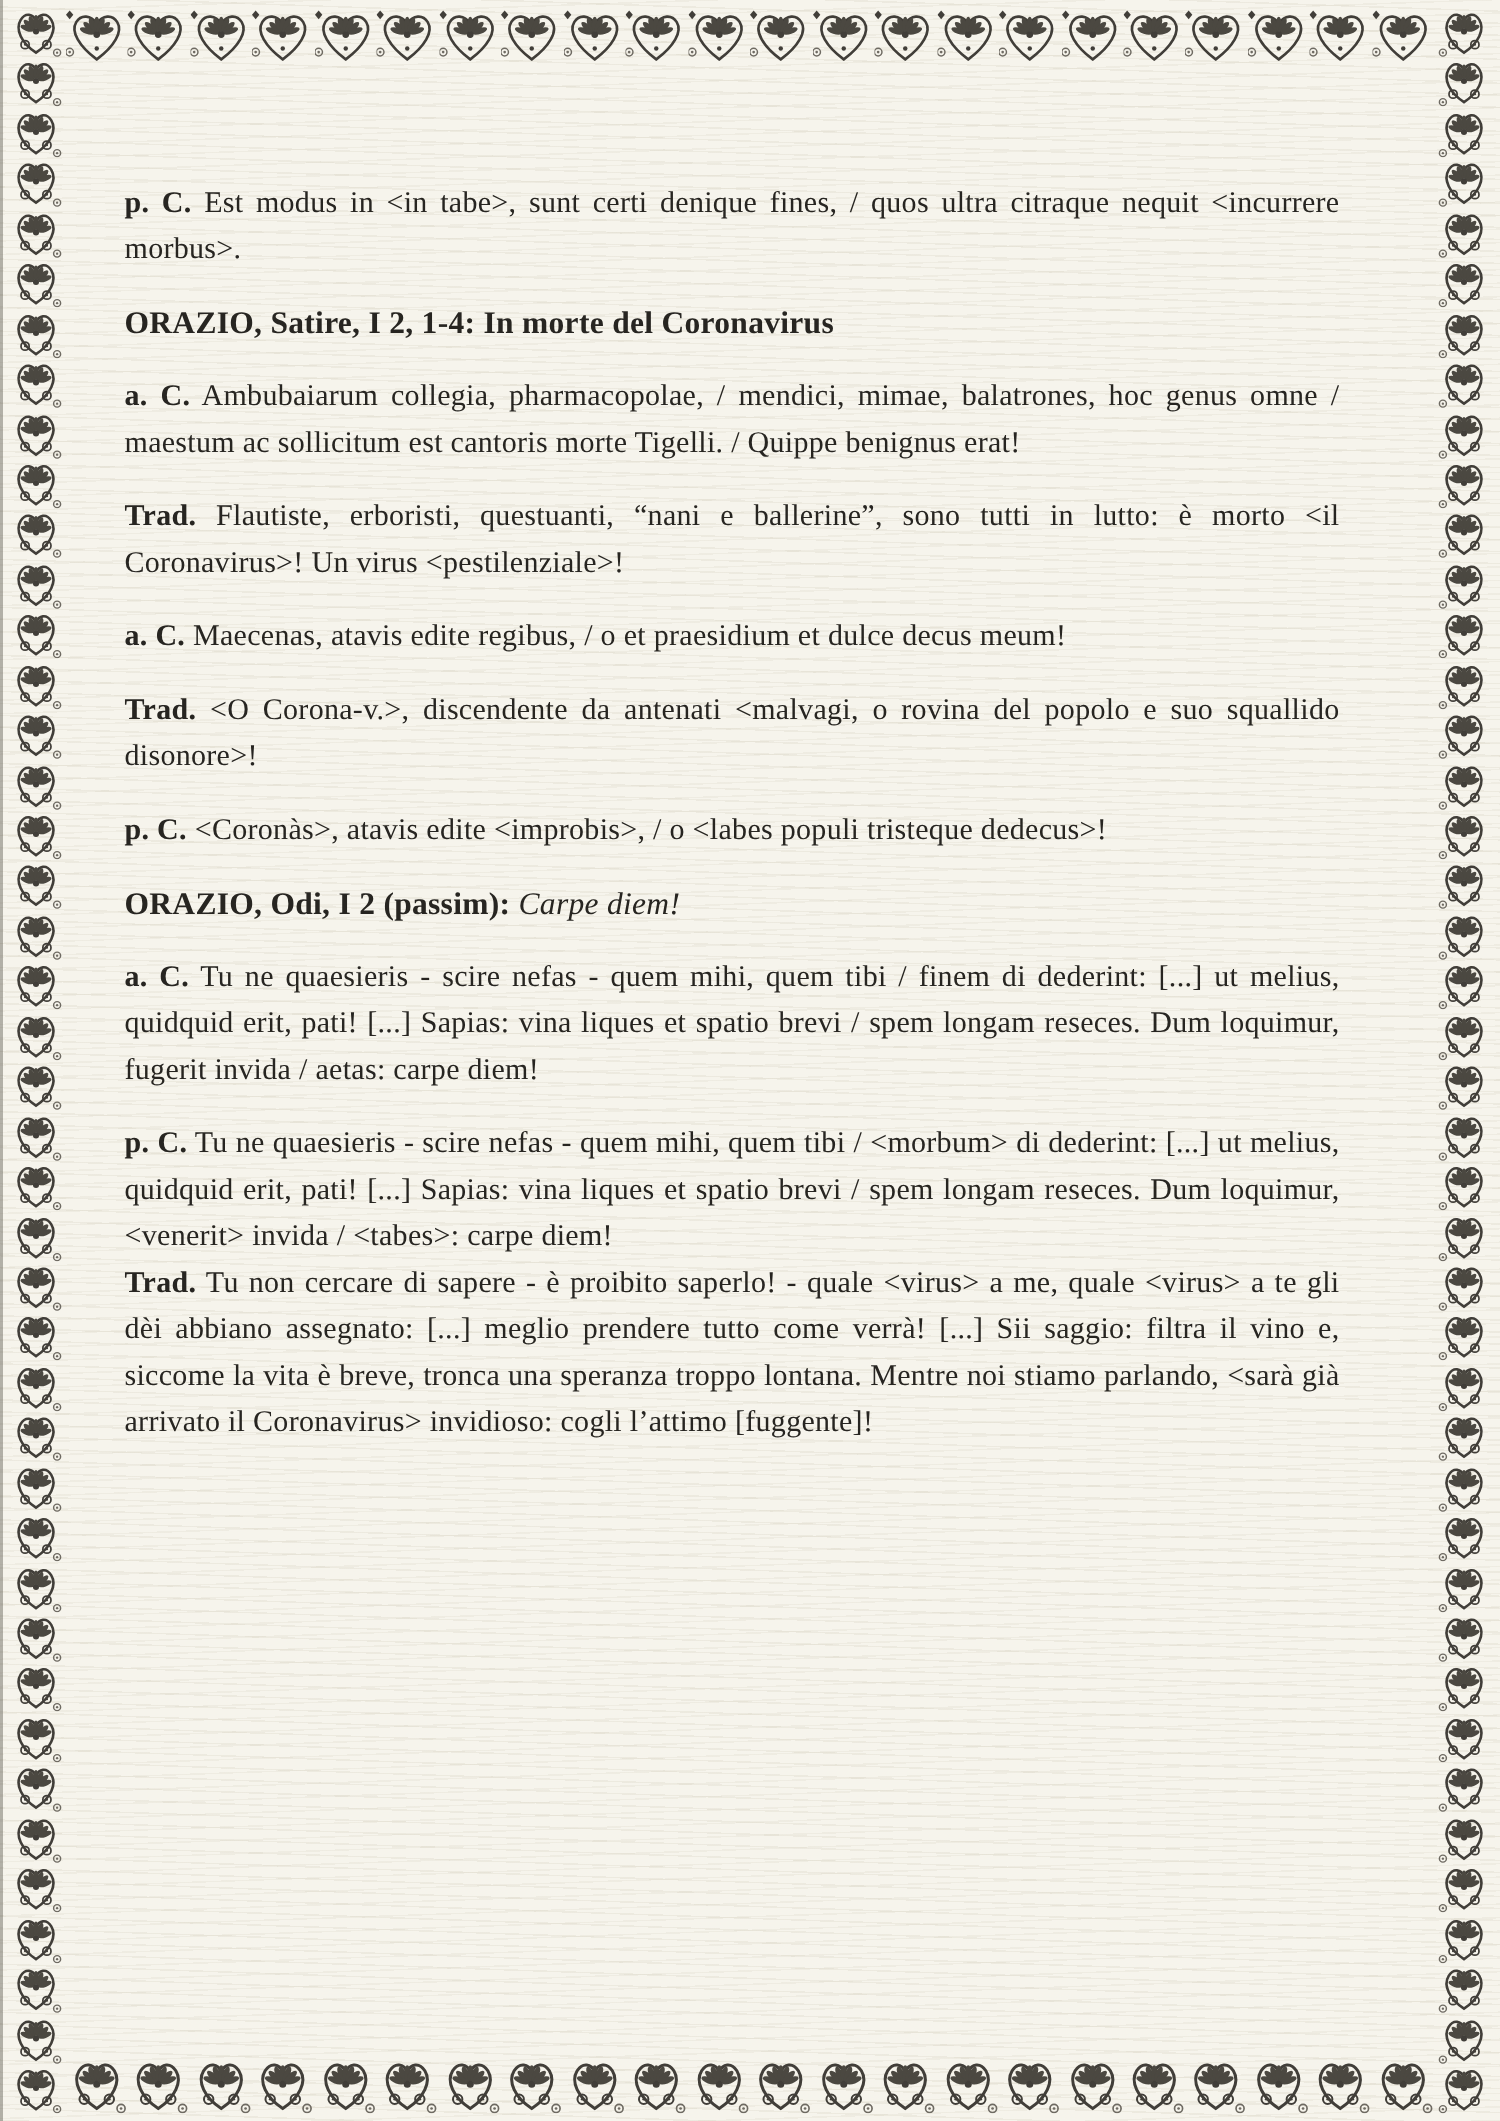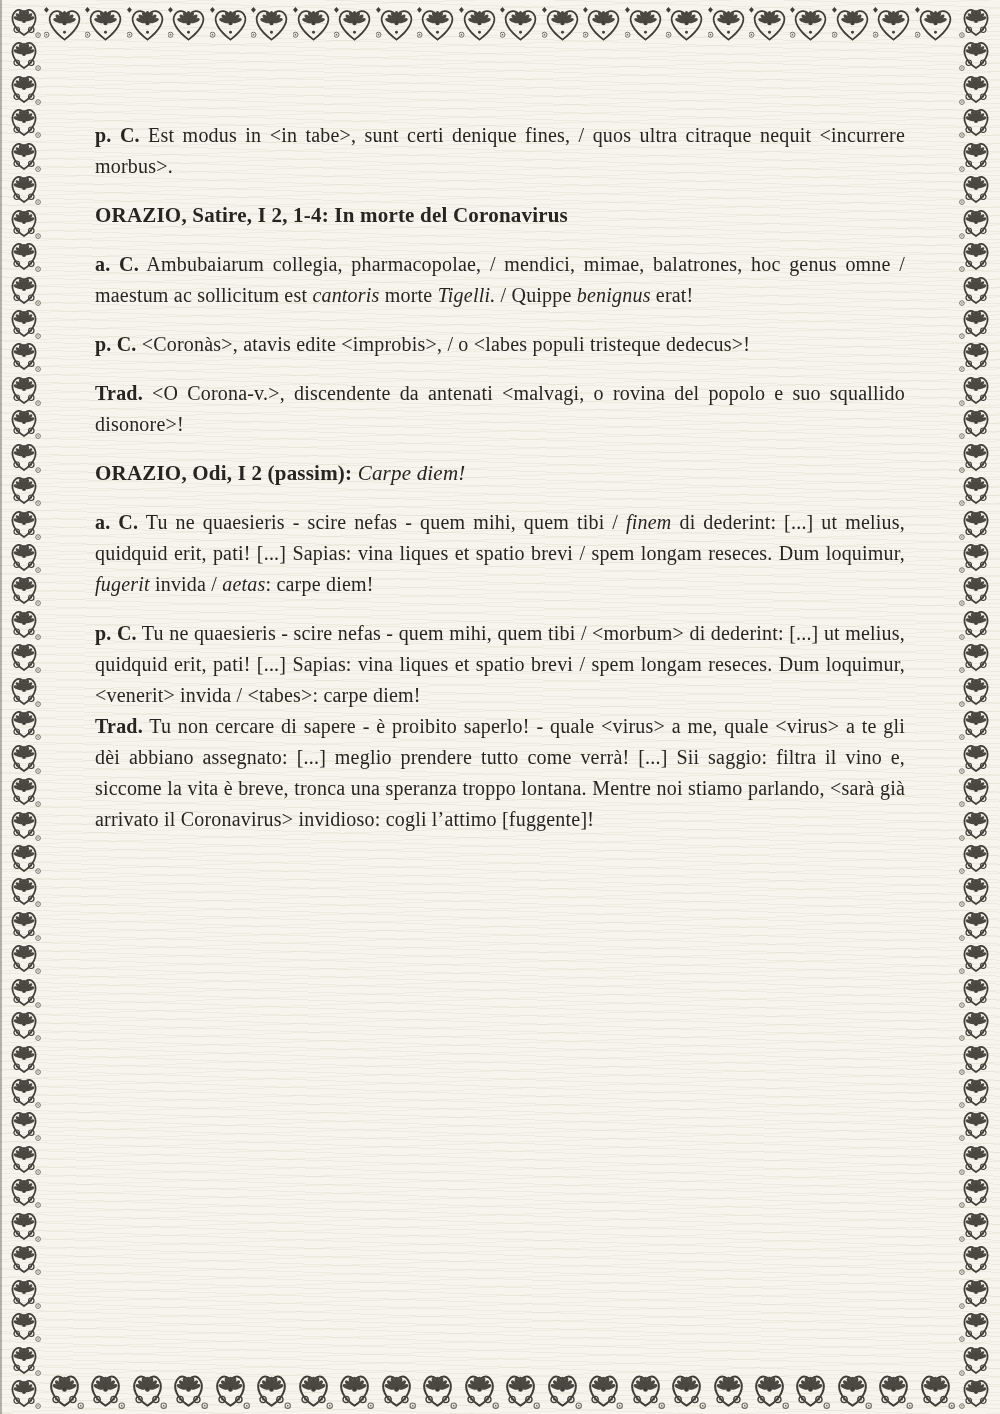--- a/index.html
+++ b/index.html
@@ -19,30 +19,30 @@
     background:rgba(96,93,84,0.45);z-index:5;
   }
   .b-strip{position:absolute;display:flex;z-index:2;}
   .b-top{left:44px;right:44px;top:5px;height:38px;justify-content:space-between;align-items:center;}
   .b-bottom{left:44px;right:44px;bottom:5px;height:38px;justify-content:space-between;align-items:center;}
   .b-left{left:5px;top:5px;bottom:5px;width:38px;flex-direction:column;justify-content:space-between;align-items:center;}
   .b-right{right:5px;top:5px;bottom:5px;width:38px;flex-direction:column;justify-content:space-between;align-items:center;transform:scaleX(-1);}
   .b-strip svg{display:block;flex:0 0 auto;}
   .defs{position:absolute;width:0;height:0;overflow:hidden;}
   .content{
-    position:absolute;left:95px;top:120px;width:810px;
+    position:absolute;left:83px;top:120px;width:810px;
     font-size:20px;line-height:31px;letter-spacing:0.2px;
     color:#272521;text-align:justify;z-index:3;
   }
   .para{margin:0 0 18px 0;}
   .para.nogap{margin-bottom:0;}
   .heading{margin:12px 0 18px 0;font-weight:bold;font-size:21px;text-align:left;}
   .seg-n{font-weight:normal;font-style:normal;}
   .seg-b{font-weight:bold;font-style:normal;}
-  .seg-i{font-weight:normal;font-style:italic;}
+  .seg-i{font-weight:normal;}
   .seg-bi{font-weight:normal;font-style:italic;}
 </style>
 </head>
 <body>
 
 <div class="page">
 
   <svg class="defs" xmlns="http://www.w3.org/2000/svg">
     <defs>
       <g id="orn-heart">
@@ -474,21 +474,23 @@
       </svg>
       <svg width="36" height="33" viewBox="0 0 36 34">
         <use href="#orn-round"></use>
       </svg>
     </div>
 
   <main class="content">
       <p class="para"><span class="seg-b">p. C.</span><span class="seg-n"> Est modus in &lt;in tabe&gt;, sunt certi denique fines, / quos ultra citraque nequit &lt;incurrere morbus&gt;.</span></p>
       <p class="heading"><span class="seg-b">ORAZIO, Satire, I 2, 1-4: In morte del Coronavirus</span></p>
       <p class="para"><span class="seg-b">a. C.</span><span class="seg-n"> Ambubaiarum collegia, pharmacopolae, / mendici, mimae, balatrones, hoc genus omne / maestum ac sollicitum est </span><span class="seg-i">cantoris</span><span class="seg-n"> morte </span><span class="seg-i">Tigelli.</span><span class="seg-n"> / Quippe </span><span class="seg-i">benignus</span><span class="seg-n"> erat!</span></p>
+      <p class="para"><span class="seg-b">Trad.</span><span class="seg-n"> Flautiste, erboristi, questuanti, “nani e ballerine”, sono tutti in lutto: è morto &lt;il Coronavirus&gt;! Un virus &lt;pestilenziale&gt;!</span></p>
+      <p class="para"><span class="seg-b">a. C.</span><span class="seg-n"> </span><span class="seg-i">Maecenas</span><span class="seg-n">, atavis edite </span><span class="seg-i">regibus,</span><span class="seg-n"> / </span><span class="seg-i">o et praesidium et dulce decus meum!</span></p>
+      <p class="para"><span class="seg-b">Trad.</span><span class="seg-n"> &lt;O Corona-v.&gt;, discendente da antenati &lt;malvagi, o rovina del popolo e suo squallido disonore&gt;!</span></p>
       <p class="para"><span class="seg-b">p. C.</span><span class="seg-n"> &lt;Coronàs&gt;, atavis edite &lt;improbis&gt;, / o &lt;labes populi tristeque dedecus&gt;!</span></p>
-      <p class="para"><span class="seg-b">Trad.</span><span class="seg-n"> &lt;O Corona-v.&gt;, discendente da antenati &lt;malvagi, o rovina del popolo e suo squallido disonore&gt;!</span></p>
       <p class="heading"><span class="seg-b">ORAZIO, Odi, I 2 (passim): </span><span class="seg-bi">Carpe diem!</span></p>
       <p class="para"><span class="seg-b">a. C.</span><span class="seg-n"> Tu ne quaesieris - scire nefas - quem mihi, quem tibi / </span><span class="seg-i">finem</span><span class="seg-n"> di dederint: [...] ut melius, quidquid erit, pati! [...] Sapias: vina liques et spatio brevi / spem longam reseces. Dum loquimur, </span><span class="seg-i">fugerit</span><span class="seg-n"> invida / </span><span class="seg-i">aetas</span><span class="seg-n">: carpe diem!</span></p>
       <p class="para nogap"><span class="seg-b">p. C.</span><span class="seg-n"> Tu ne quaesieris - scire nefas - quem mihi, quem tibi / &lt;morbum&gt; di dederint: [...] ut melius, quidquid erit, pati! [...] Sapias: vina liques et spatio brevi / spem longam reseces. Dum loquimur, &lt;venerit&gt; invida / &lt;tabes&gt;: carpe diem!</span></p>
       <p class="para"><span class="seg-b">Trad.</span><span class="seg-n"> Tu non cercare di sapere - è proibito saperlo! - quale &lt;virus&gt; a me, quale &lt;virus&gt; a te gli dèi abbiano assegnato: [...] meglio prendere tutto come verrà! [...] Sii saggio: filtra il vino e, siccome la vita è breve, tronca una speranza troppo lontana. Mentre noi stiamo parlando, &lt;sarà già arrivato il Coronavirus&gt; invidioso: cogli l’attimo [fuggente]!</span></p>
     </main>
 
 </div>
 
 </body></html>

